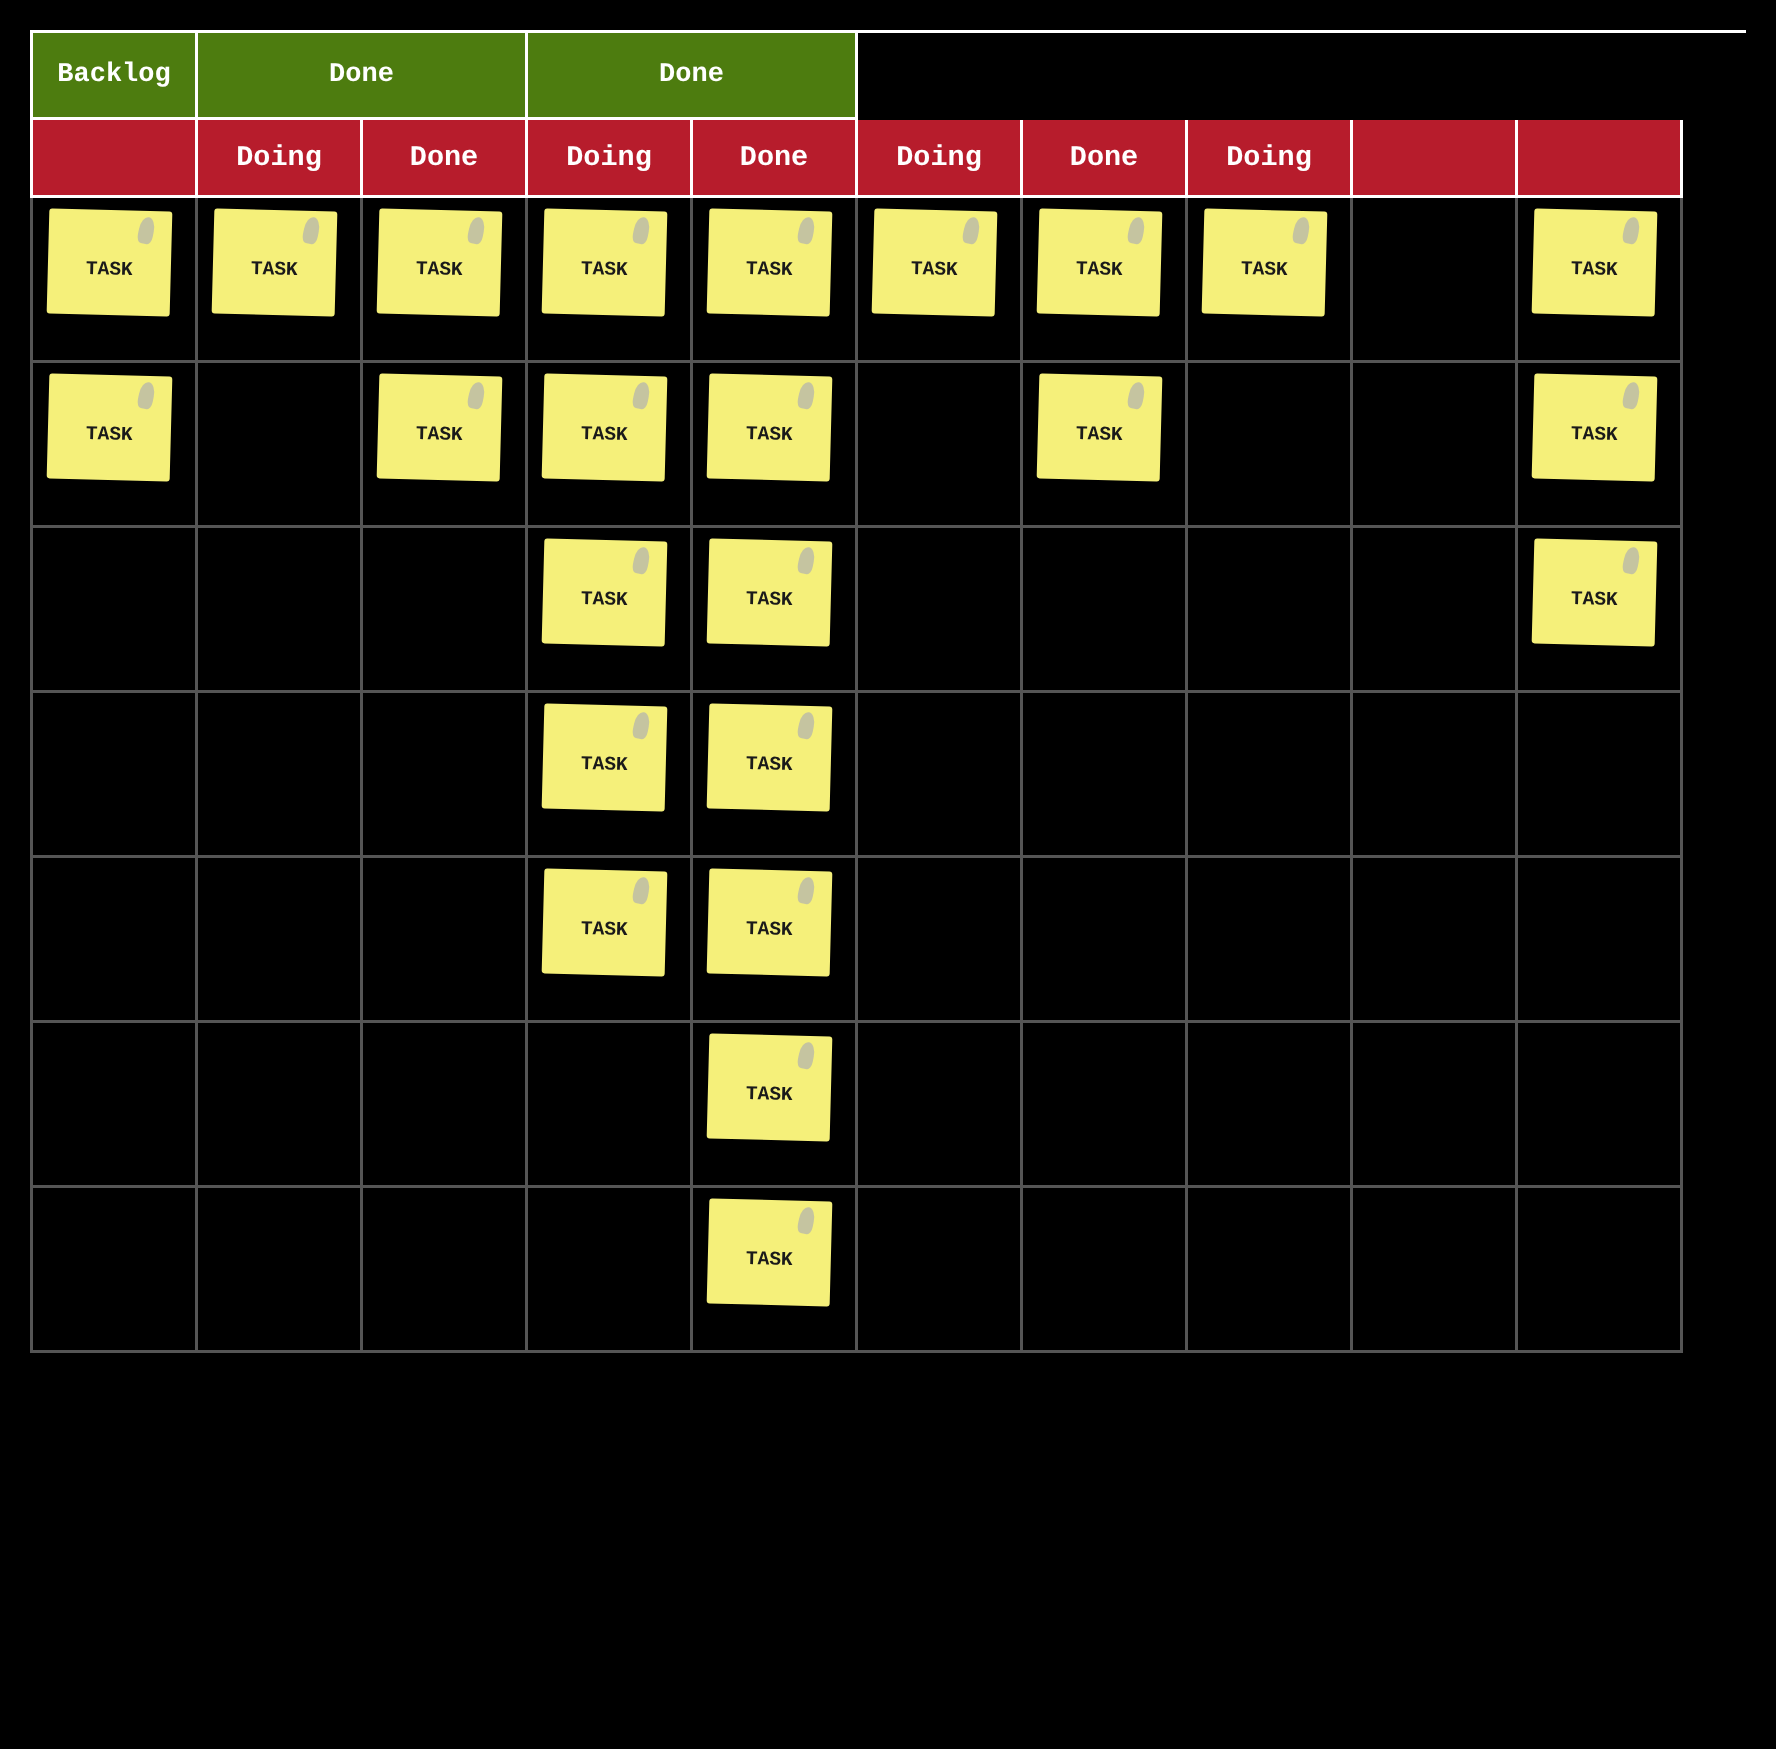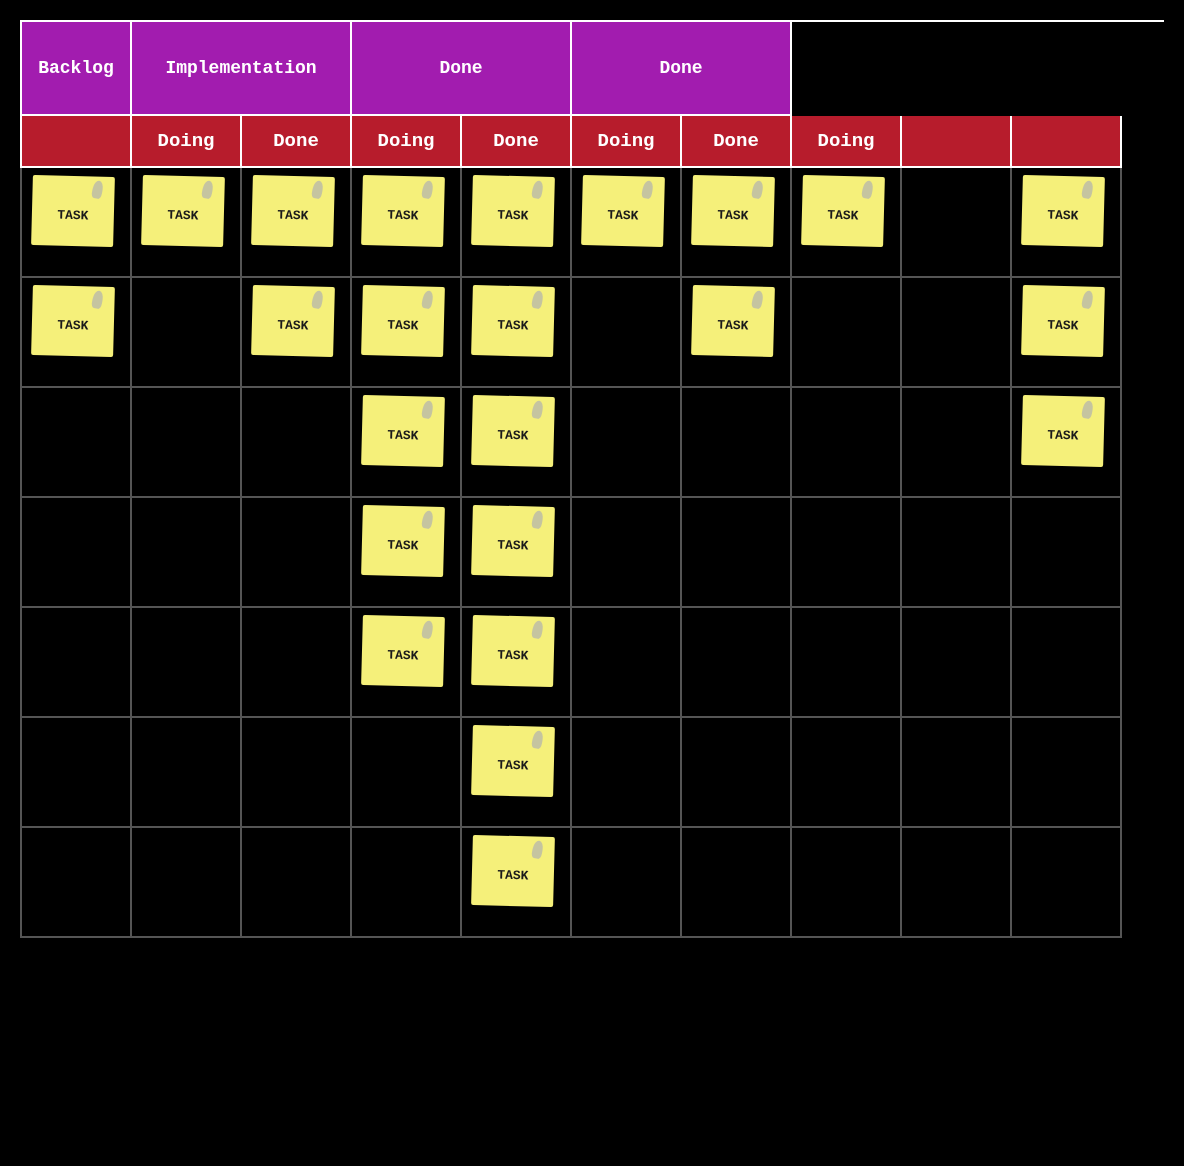--- a/index.html
+++ b/index.html
@@ -17,26 +17,26 @@
 
     
     .header-top {
       display: grid;
       grid-template-columns: 110px 220px 220px 220px 110px 110px;
       border-top: 2px solid #fff;
       border-left: 2px solid #fff;
     }
 
     .header-top .cell {
-      background: #a21caf;
+      background: #4d7c0f;
       color: #fff;
       font-weight: bold;
       font-size: 18px;
       text-align: center;
-      padding: 36px 8px;
+      padding: 18px 8px;
       border-right: 2px solid #fff;
       border-bottom: 2px solid #fff;
     }
 
     .header-sub {
       display: grid;
       grid-template-columns: 110px 110px 110px 110px 110px 110px 110px 110px 110px 110px;
       border-left: 2px solid #fff;
     }
 
@@ -112,21 +112,20 @@
       transform: rotate(10deg);
     }
   </style>
 </head>
 <body>
 
 <div class="kanban-board">
 
   <div class="header-top">
     <div class="cell">Backlog</div>
-    <div class="cell">Implementation</div>
     <div class="cell">Done</div>
     <div class="cell">Done</div>
   </div>
 
   <div class="header-sub">
     <div class="cell empty">&nbsp;</div>
     <div class="cell">Doing</div>
     <div class="cell">Done</div>
     <div class="cell">Doing</div>
     <div class="cell">Done</div>

